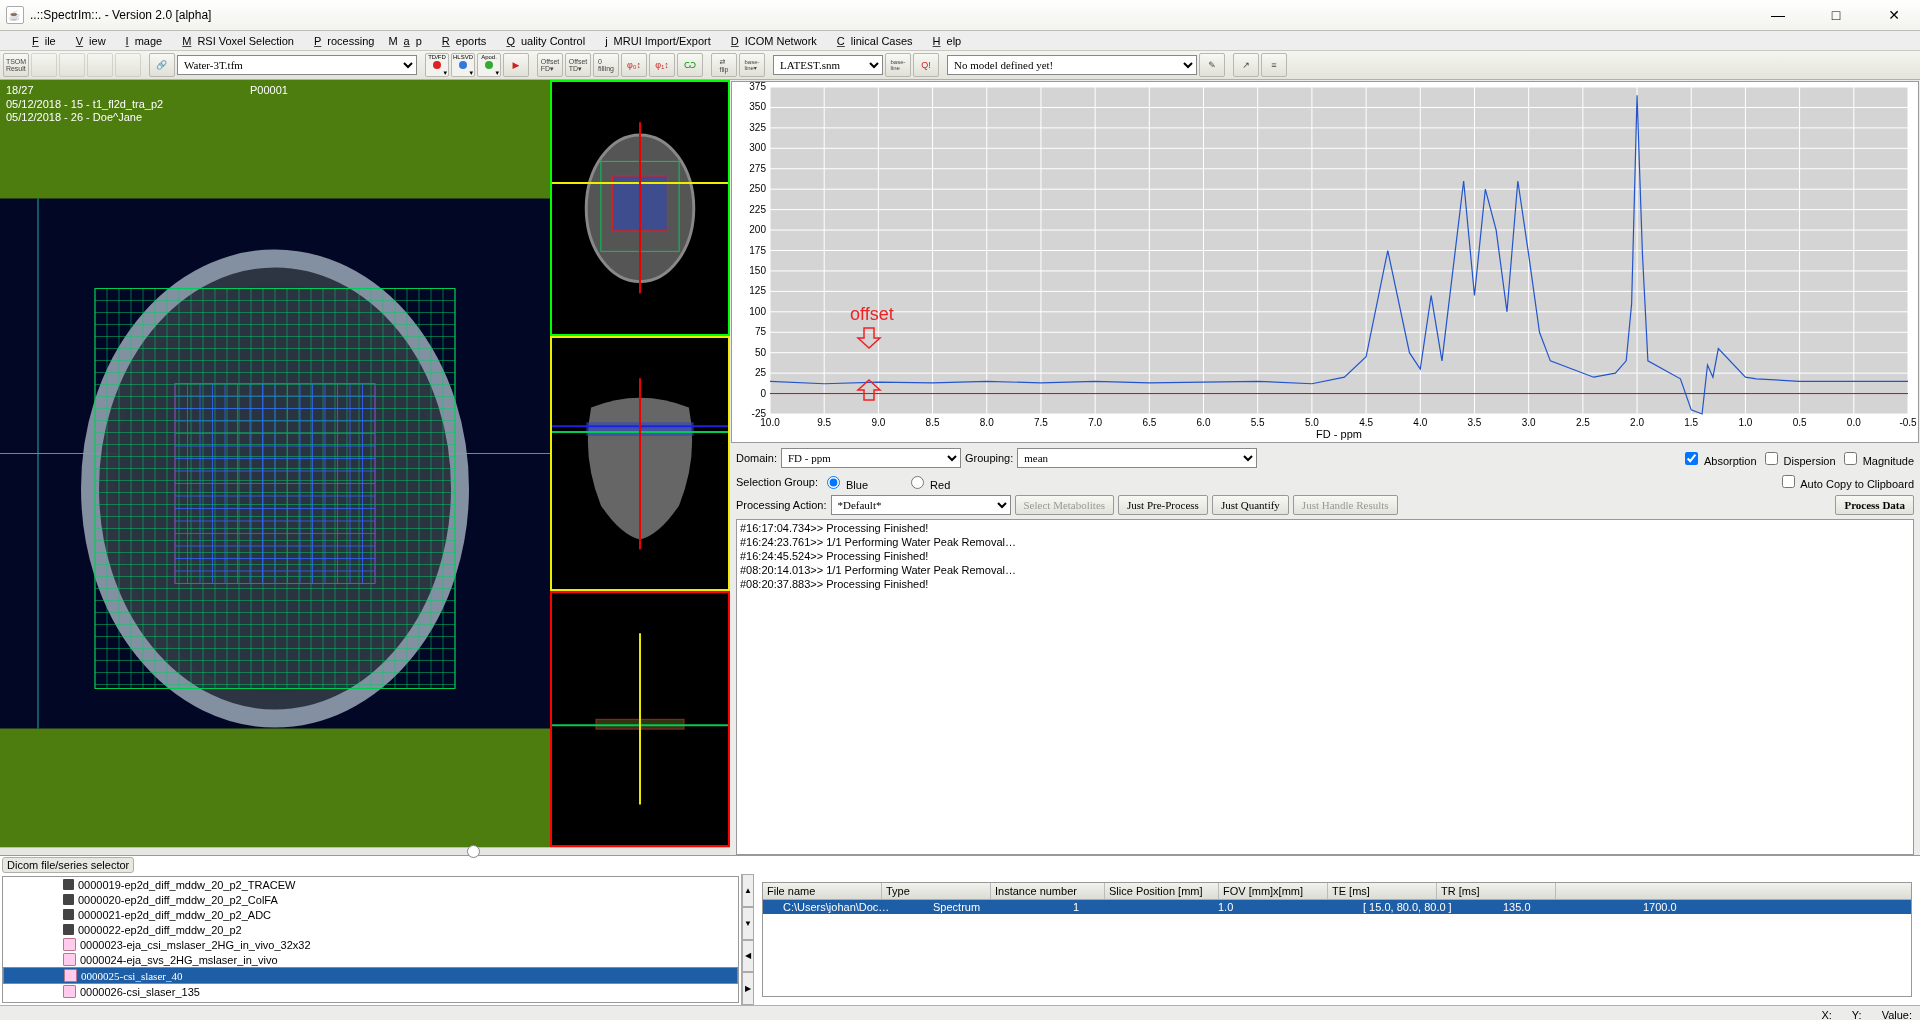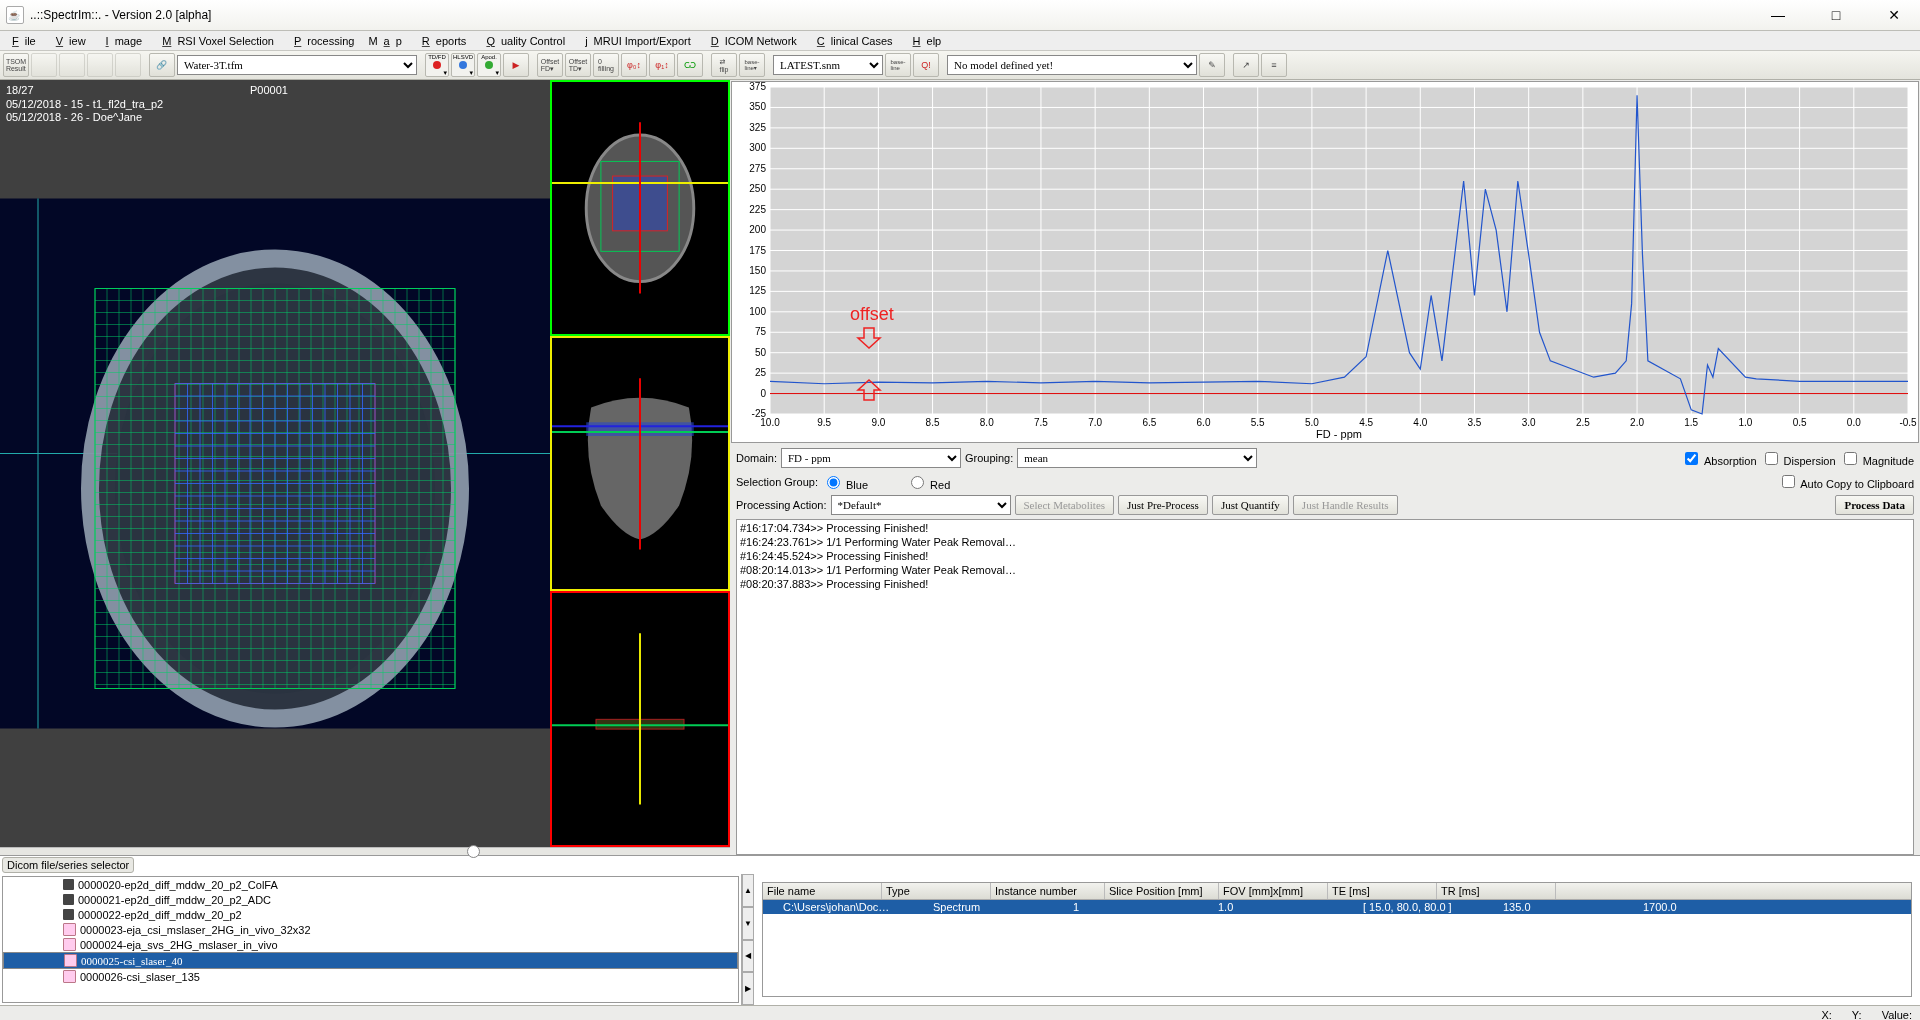--- a/index.html
+++ b/index.html
@@ -1,37 +1,37 @@
 <!DOCTYPE html>
 <html><head>
 <meta charset="utf-8">
 <style>
 html,body{margin:0;padding:0;font:11px Tahoma,Arial,sans-serif;color:#000;background:#fff;height:100%;overflow:hidden}
 .titlebar{height:30px;background:linear-gradient(#fff,#f2f2ee);display:flex;align-items:center;padding:0 6px;border-bottom:1px solid #bdbdb7}
 .titlebar .java-icon{width:16px;height:16px;background:#fff;border:1px solid #aaa;border-radius:2px;margin-right:6px;display:flex;align-items:center;justify-content:center;color:#b33;font-size:10px}
 .titlebar .title{flex:1;font-size:12px}
 .winbtns{display:flex;gap:18px;font-size:14px}
 .winbtn{width:40px;height:24px;display:flex;align-items:center;justify-content:center}
-.menubar{height:19px;background:#eee;display:flex;align-items:center;padding:0 0;gap:2px;border-bottom:1px solid #c8c8c3}
+.menubar{height:19px;background:#eee;display:flex;align-items:center;padding:0 20px;gap:2px;border-bottom:1px solid #c8c8c3}
 .menubar span{padding:1px 6px}
 .menubar .ul{text-decoration:underline;text-decoration-color:#444;text-underline-offset:1px}
 .toolbar{height:26px;background:linear-gradient(#f5f5f0,#e4e4dd);display:flex;align-items:center;padding:1px 3px;gap:2px;border-bottom:1px solid #b0b0a8}
 .tb-btn{width:24px;height:22px;border:1px solid #b8b8b0;background:linear-gradient(#f8f8f4,#e0e0d8);border-radius:2px;display:flex;align-items:center;justify-content:center;font-size:9px;color:#444}
 .tb-btn.disabled{opacity:.5}
 .tb-sep{width:4px}
 .tb-select{height:20px;border:1px solid #888;background:#fff;font:11px Tahoma;padding:0 2px}
 .tb-wide{flex:0 0 240px}
 .tb-mid{flex:0 0 110px}
 .tb-long{flex:0 0 250px}
 .tb-dot{width:22px;height:22px;border:1px solid #b8b8b0;background:#f2f2ee;border-radius:2px;display:flex;align-items:center;justify-content:center;position:relative}
 .dot{width:8px;height:8px;border-radius:50%}
 .main{display:flex;height:calc(100% - 30px - 19px - 26px - 170px)}
 .left-col{display:flex;flex-direction:column;width:730px;background:#000;position:relative}
 .viewer-row{display:flex;flex:1;min-height:0}
-.axial{flex:1;background:#404040;position:relative;overflow:hidden}
+.axial{flex:1;background:#4d7c0f;position:relative;overflow:hidden}
 .ortho{width:180px;background:#000;display:flex;flex-direction:column}
 .ortho-panel{flex:1;border:2px solid #0f0;position:relative;background:#000;overflow:hidden}
 .ortho-panel.red{border-color:#f00}
 .overlay-text{position:absolute;color:#fff;font-size:11px;z-index:5}
 .right-col{flex:1;display:flex;flex-direction:column;background:#ececea;min-width:0}
 .chart-area{height:360px;background:#fff;border:1px solid #999;margin:1px;position:relative}
 .chart-inner{position:absolute;left:38px;right:10px;top:5px;bottom:28px;background:#d4d4d4}
 .chart-annot{position:absolute;color:#e22;font-size:18px;font-family:Arial}
 .controls{padding:4px 6px;display:flex;flex-direction:column;gap:4px}
 .row{display:flex;align-items:center;gap:4px}
@@ -438,20 +438,24 @@
   </div>
 </div>
 
 <div class="bottom">
   <div><span class="selector-label">Dicom file/series selector</span></div>
   <div class="bottom-split">
     <div style="display:flex;flex:0 0 754px">
       <div class="tree" id="tree" style="flex:1">
           <div class="tree-row ">
             <span class="tree-ico d"></span>
+            <span>0000019-ep2d_diff_mddw_20_p2_TRACEW</span>
+          </div>
+          <div class="tree-row ">
+            <span class="tree-ico d"></span>
             <span>0000020-ep2d_diff_mddw_20_p2_ColFA</span>
           </div>
           <div class="tree-row ">
             <span class="tree-ico d"></span>
             <span>0000021-ep2d_diff_mddw_20_p2_ADC</span>
           </div>
           <div class="tree-row ">
             <span class="tree-ico d"></span>
             <span>0000022-ep2d_diff_mddw_20_p2</span>
           </div>

